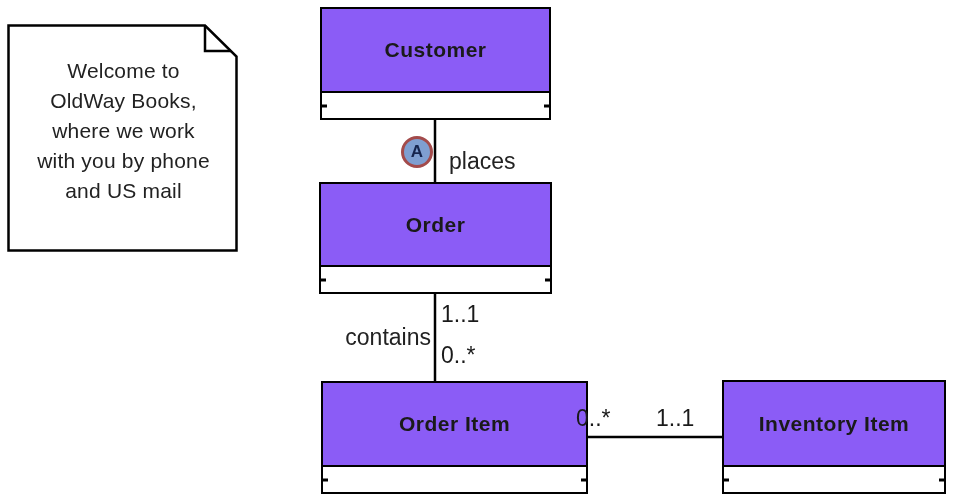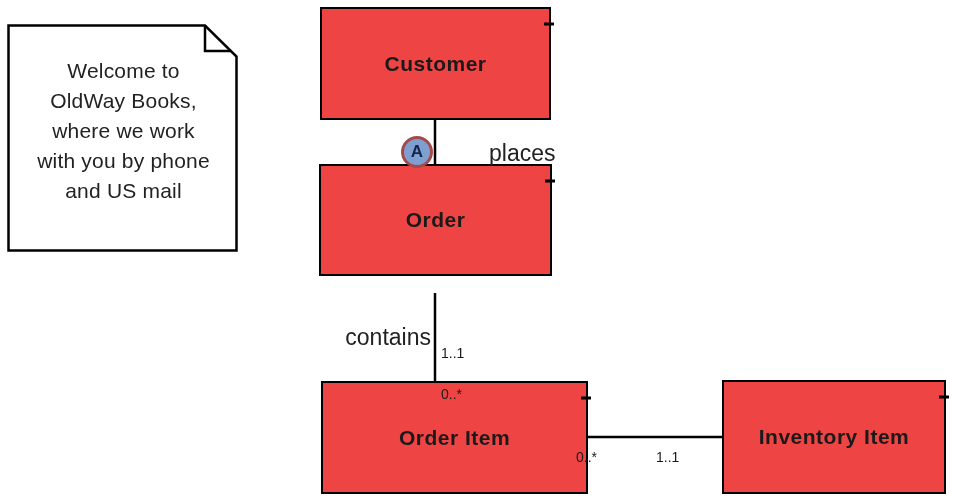--- a/index.html
+++ b/index.html
@@ -11,23 +11,23 @@
     font-family: "Liberation Sans", sans-serif;
     color: #1a1a1a;
     overflow: hidden;
   }
   #diagram-svg { position: absolute; left: 0; top: 0; width: 960px; height: 502px; }
 
   .class-box {
     position: absolute;
     box-sizing: border-box;
     border: 2.5px solid #000000;
-    background: #ef4444;
+    background: #8b5cf6;
     display: flex;
-    flex-direction: row;
+    flex-direction: column;
   }
   .class-title {
     flex: 1;
     display: flex;
     align-items: center;
     justify-content: center;
     font-weight: bold;
     font-size: 21px;
     letter-spacing: 0.5px;
     color: #1a1a1a;
@@ -56,24 +56,23 @@
   }
 
   .edge-label {
     position: absolute;
     font-size: 23px;
     color: #222222;
     line-height: 26px;
   }
   .mult-label {
     position: absolute;
-    font-size: 14px;
+    font-size: 23px;
     color: #1a1a1a;
     line-height: 24px;
-    margin-top: 39px;
   }
 
   .assoc-badge {
     position: absolute;
     left: 401px;
     top: 136px;
     width: 32px;
     height: 32px;
     box-sizing: border-box;
     border-radius: 50%;
@@ -109,21 +108,21 @@
 and US mail</div>
 
   <div class="class-box" style="left:320px; top:7px; width:231px; height:113px;">
     <div class="class-title">Customer</div>
     <div class="class-compartment">
       <span class="tick left"></span>
       <span class="tick right"></span>
     </div>
   </div>
 
-  <div class="class-box" style="left:319px; top:164px; width:233px; height:112px;">
+  <div class="class-box" style="left:319px; top:182px; width:233px; height:112px;">
     <div class="class-title">Order</div>
     <div class="class-compartment">
       <span class="tick left"></span>
       <span class="tick right"></span>
     </div>
   </div>
 
   <div class="class-box" style="left:321px; top:381px; width:267px; height:113px;">
     <div class="class-title">Order Item</div>
     <div class="class-compartment">
@@ -137,21 +136,21 @@
     <div class="class-compartment">
       <span class="tick left"></span>
       <span class="tick right"></span>
     </div>
   </div>
 
   <div class="assoc-badge">
     <span>A</span>
   </div>
 
-  <div class="edge-label" style="left:449px; top:140px;margin-left:40px;">places</div>
+  <div class="edge-label" style="left:449px; top:148px;">places</div>
 
   <div class="edge-label" style="left:331px; top:324px; width:100px; text-align:right;">contains</div>
 
 
   <div class="mult-label" style="left:441px; top:302px;">1..1</div>
   <div class="mult-label" style="left:441px; top:343px;">0..*</div>
 
   <div class="mult-label" style="left:576px; top:406px;">0..*</div>
   <div class="mult-label" style="left:656px; top:406px;">1..1</div>
 

